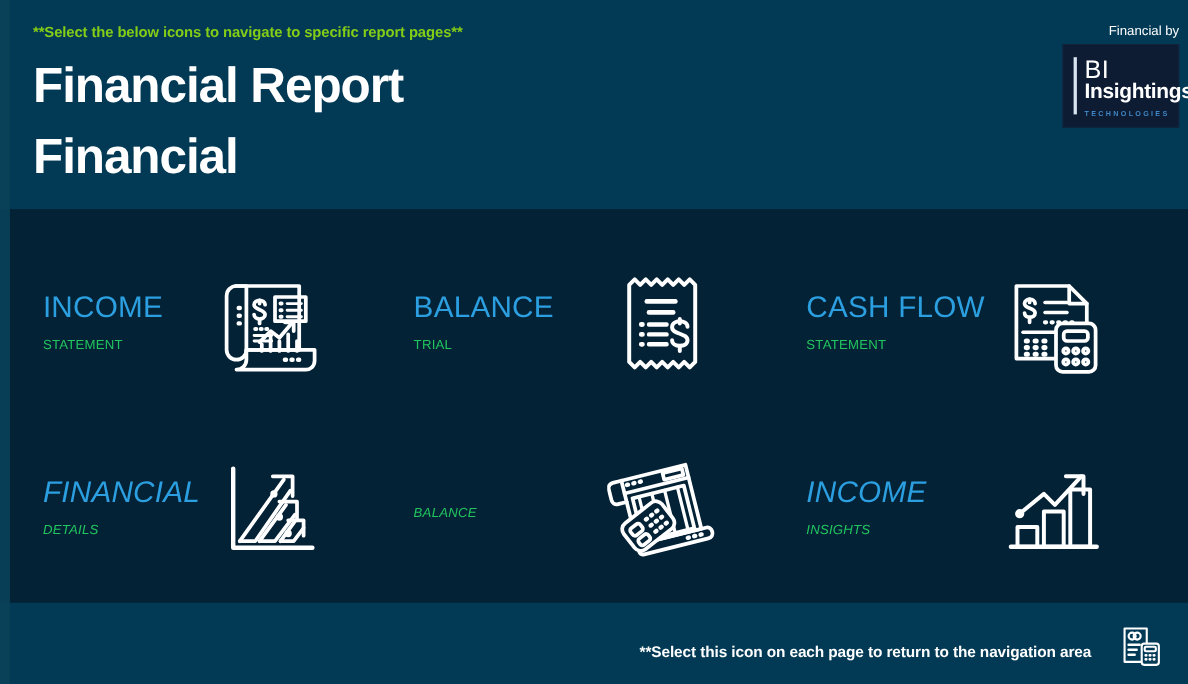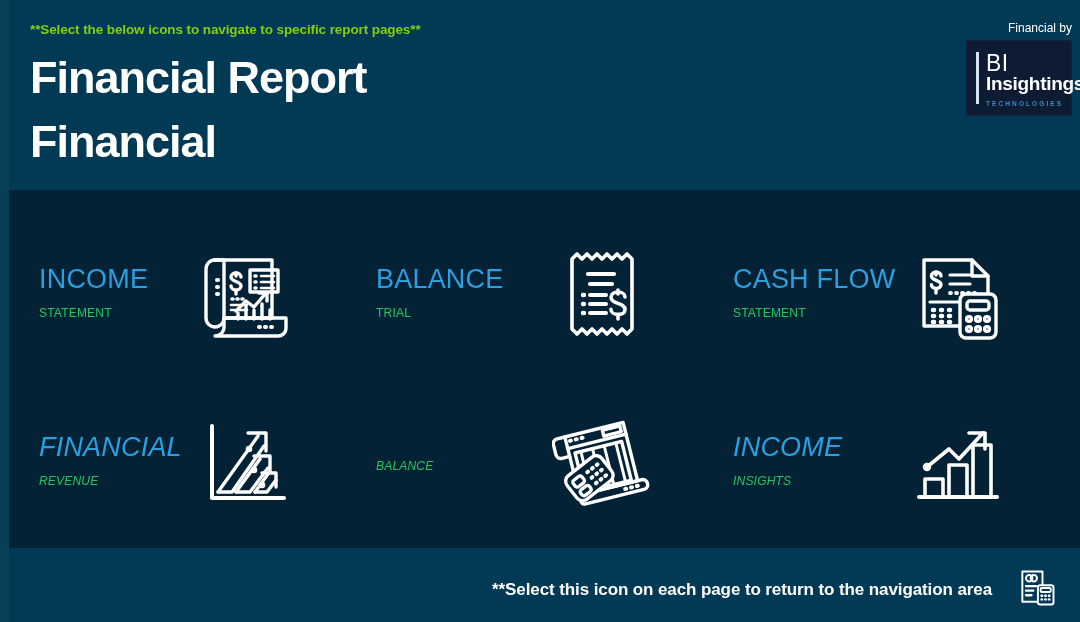--- a/index.html
+++ b/index.html
@@ -125,21 +125,21 @@
   .nav-icon {
     width:110px; height:110px;
     display:flex; align-items:center; justify-content:center;
     flex:none;
   }
   .nav-icon svg { display:block; }
 
   
   .footer-hint {
     position:absolute; right:88px; bottom:22px;
-    color:#ffffff; font-size:17px; font-weight:bold;
+    color:#ffffff; font-size:14px; font-weight:bold;
     letter-spacing:-.1px; white-space:nowrap;
   }
   .footer-icon {
     position:absolute; right:14px; bottom:6px;
     width:58px; height:58px;
     display:flex; align-items:center; justify-content:center;
     cursor:pointer;
   }
 </style>
 </head>
@@ -267,21 +267,21 @@
           </svg>
         </div>
       </div>
     </div>
 
     <div class="nav-row r2">
 
       <div class="nav-cell c1">
         <div class="nav-labels">
           <div class="lbl-main">FINANCIAL</div>
-          <div class="lbl-sub">REVENUE</div>
+          <div class="lbl-sub">DETAILS</div>
         </div>
         <div class="nav-icon">
           <svg width="92" height="92" viewBox="0 0 92 92" fill="none" stroke="#ffffff" stroke-width="3.4" stroke-linecap="round" stroke-linejoin="round">
 
             <path d="M14 10v72h72" stroke-width="4"></path>
 
             <path d="M20 76L60 20"></path>
             <path d="M20 76h14L66 30"></path>
             <path d="M50 17h18v18"></path>
             <circle cx="51" cy="33" r="1.6"></circle>

